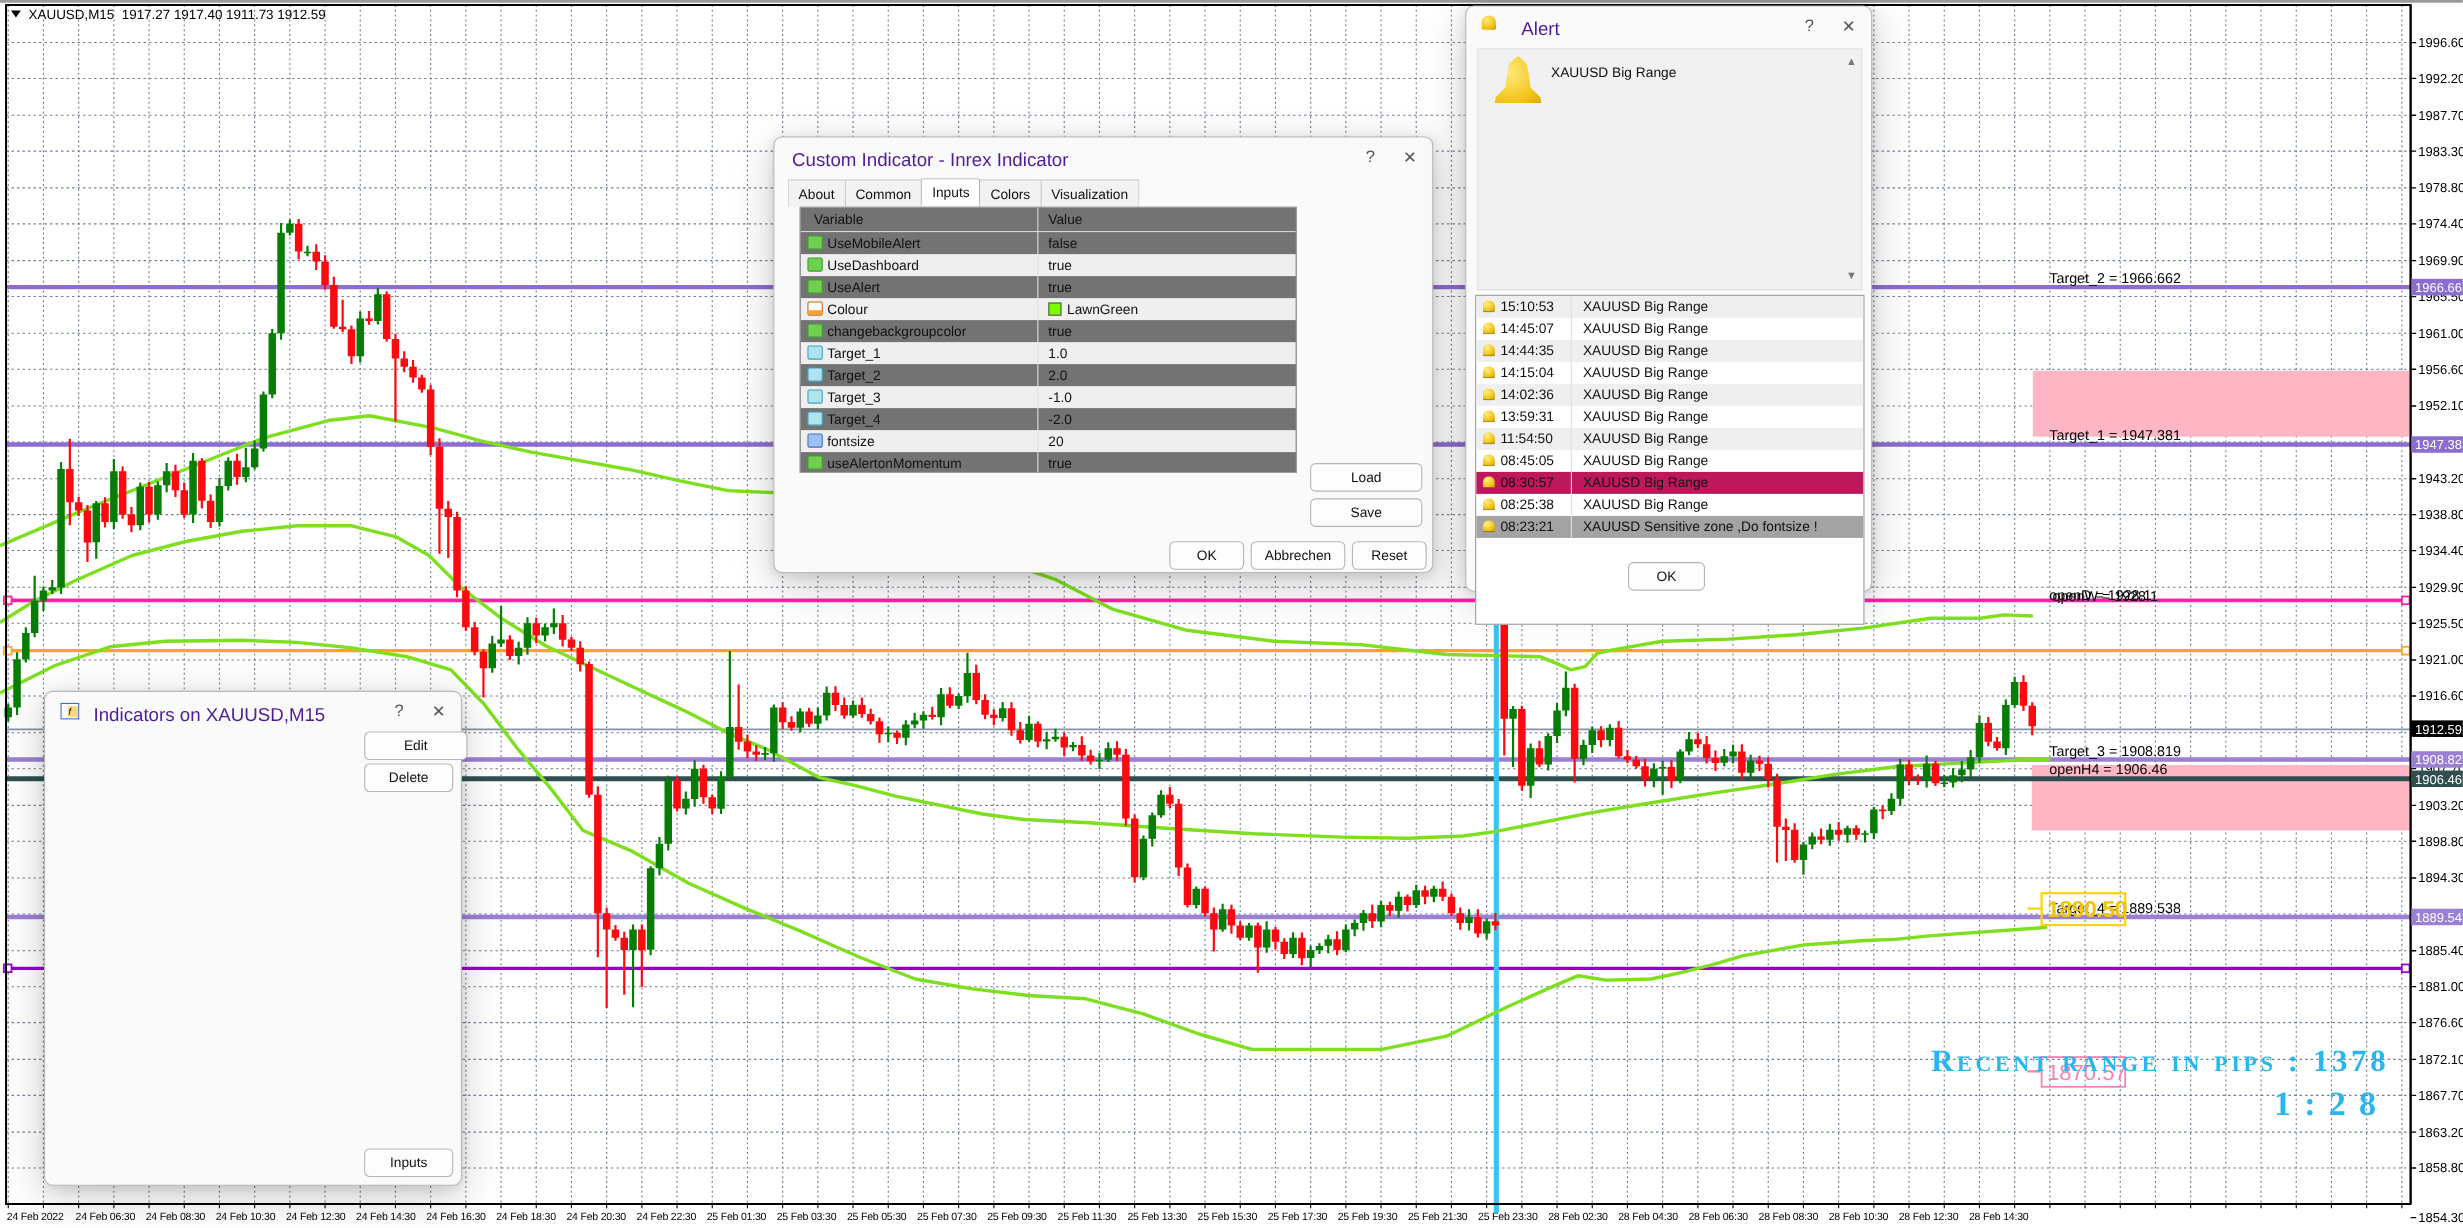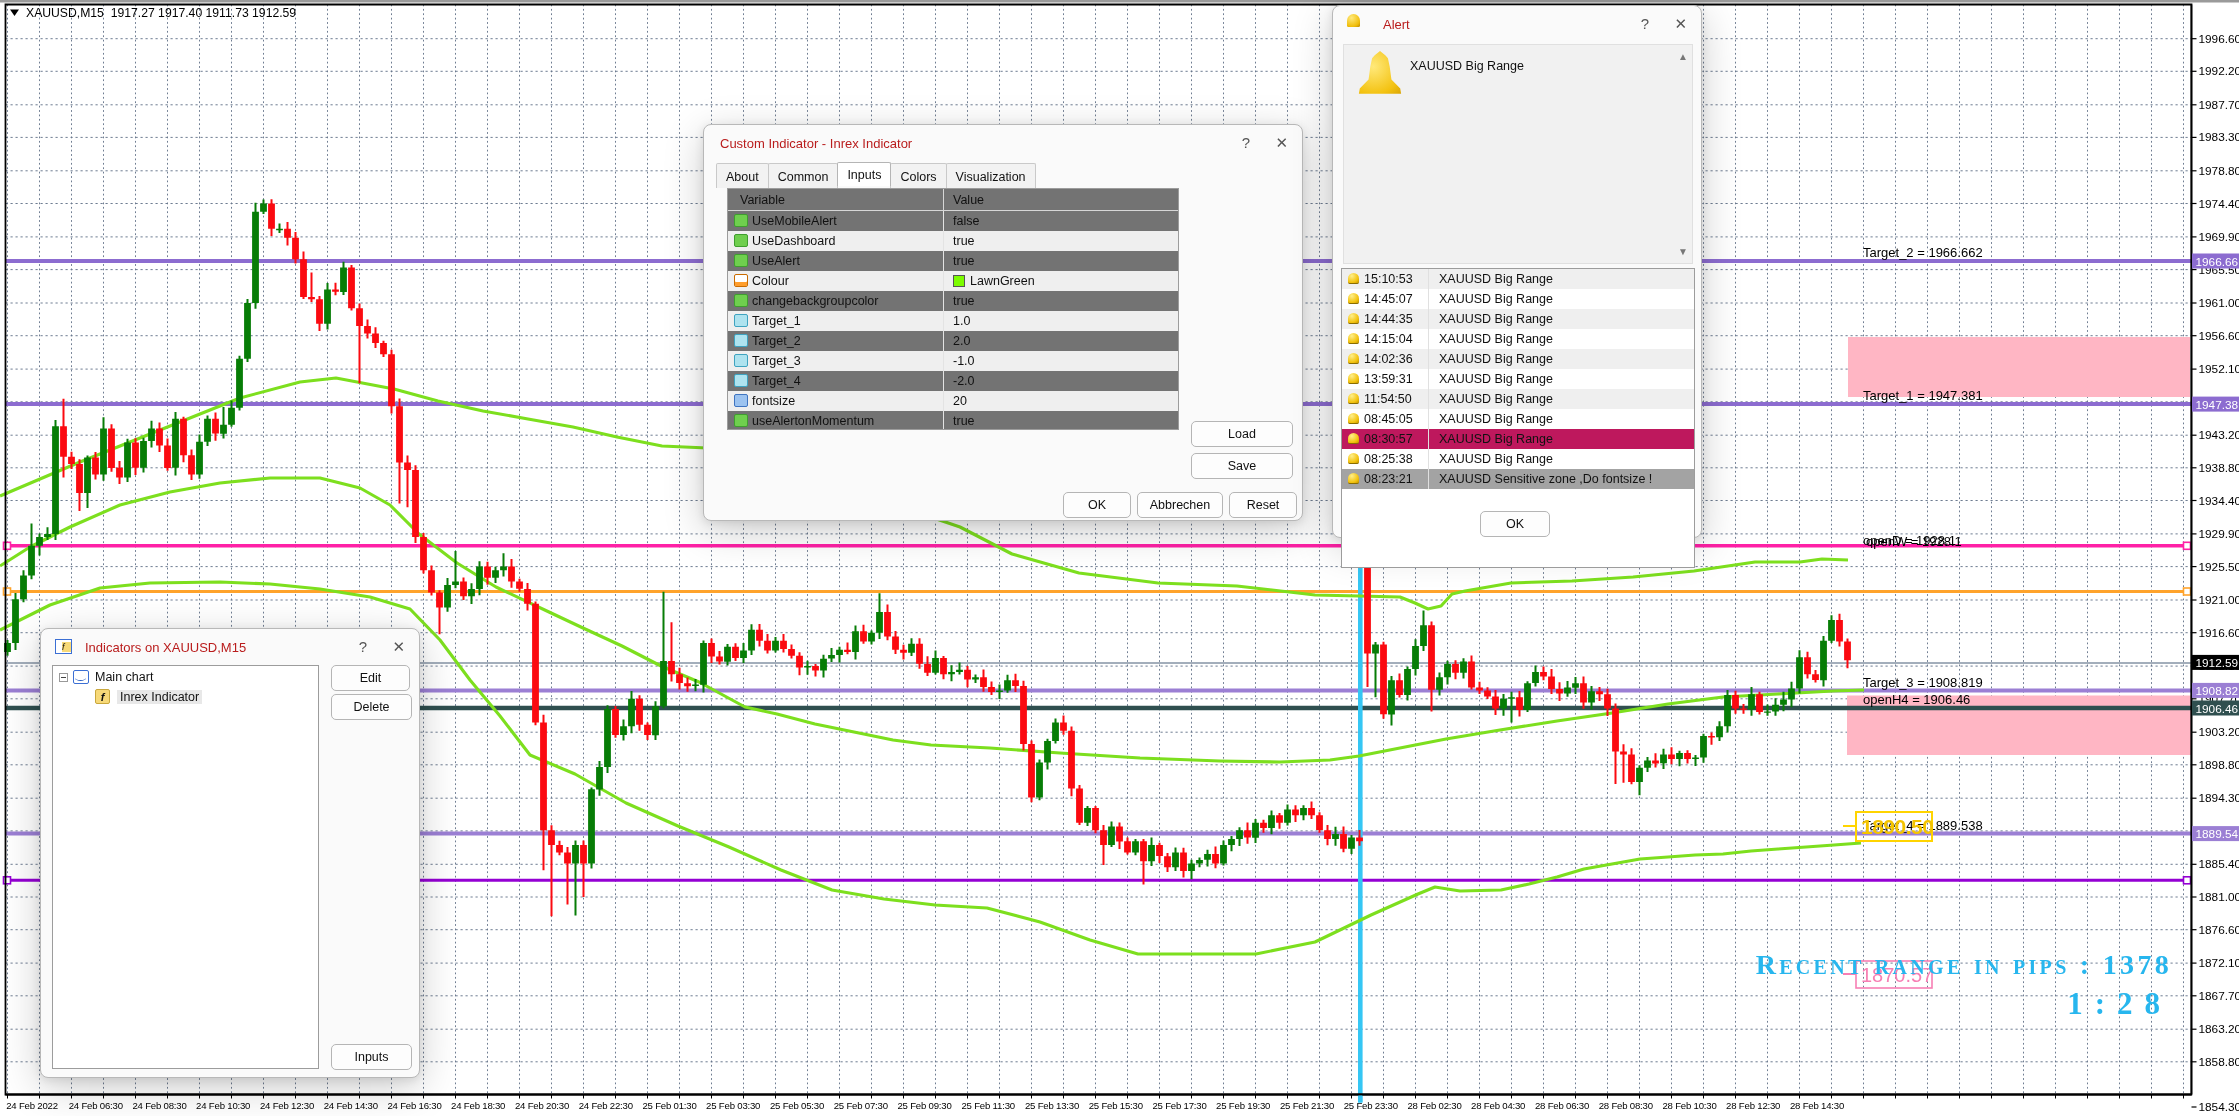--- a/index.html
+++ b/index.html
@@ -1,19 +1,19 @@
 <!DOCTYPE html>
 <html><head><meta charset="utf-8"><style>
 *{margin:0;padding:0;box-sizing:border-box}
 body{font-family:"Liberation Sans",sans-serif;width:2239px;height:1116px;overflow:hidden;position:relative;background:#fff}
 svg{position:absolute;left:0;top:0}
 .dlg{position:absolute;background:#fafafa;border:1px solid #b8b8b8;border-radius:8px;
  box-shadow:0 10px 40px rgba(0,0,0,.20),0 2px 10px rgba(0,0,0,.10);font-size:12.5px;color:#111}
 .ttl{position:relative;height:38px}
-.tt{position:absolute;left:16px;top:11px;font-size:13px;color:#b91c1c}
+.tt{position:absolute;left:16px;top:11px;font-size:17px;color:#4c1d95}
 .qm{position:absolute;top:9px;font-size:15px;color:#555}
 .bt{position:absolute;height:26px;background:#fdfdfd;border:1px solid #b5b5b5;border-radius:5px;
  font-family:"Liberation Sans",sans-serif;font-size:12.5px;color:#111}
 
 .tabs{position:absolute;left:12px;top:38px;height:22px}
 .tab{display:inline-block;padding:6px 9px 4px;border:1px solid #c9c9c9;border-bottom:none;background:#f2f2f2;font-size:12.5px;margin-right:-1px;border-radius:2px 2px 0 0}
 .tab.sel{background:#fff;position:relative;top:-2px;padding-top:5px;border-color:#b5b5b5}
 .tbl{position:absolute;left:23px;top:63px;width:452px;height:242px;background:#737373;border:1px solid #9c9c9c;overflow:hidden}
 .thead{display:flex;height:22px;line-height:22px;border-bottom:1px solid #d6d6d6}
 .thead span:last-child{border-left:1px solid #d6d6d6;padding-left:9px}
@@ -367,26 +367,15 @@
  <button class="bt" style="left:147px;top:505px;width:70px">OK</button>
 </div>
 
 <div class="dlg" style="left:40px;top:628px;width:380px;height:450px">
  <div class="ttl">
       <span class="indic"></span>
       <span class="tt" style="margin-left:28px">Indicators on XAUUSD,M15</span>
       <span class="qm" style="right:52px">?</span>
       <span class="qm" style="right:14px">✕</span>
     </div>
- <div class="ilist">
-   <div style="position:relative;height:20px;margin-top:2px">
-     <span class="minus"></span>
-        <span class="chic"></span>
-        <span style="position:absolute;left:42px;top:2px">Main chart</span>
-   </div>
-   <div style="position:relative;height:20px">
-     <span class="fic"></span>
-        <span style="position:absolute;left:64px;top:2px;background:#e8e8e8;padding:0 3px">Inrex Indicator</span>
-   </div>
- </div>
- <button class="bt" style="left:290px;top:36px;width:79px">Edit</button>
+ <button class="bt" style="left:290px;top:36px;width:94px">Edit</button>
  <button class="bt" style="left:290px;top:65px;width:81px">Delete</button>
  <button class="bt" style="left:290px;top:415px;width:81px">Inputs</button>
 </div>
 </body></html>

